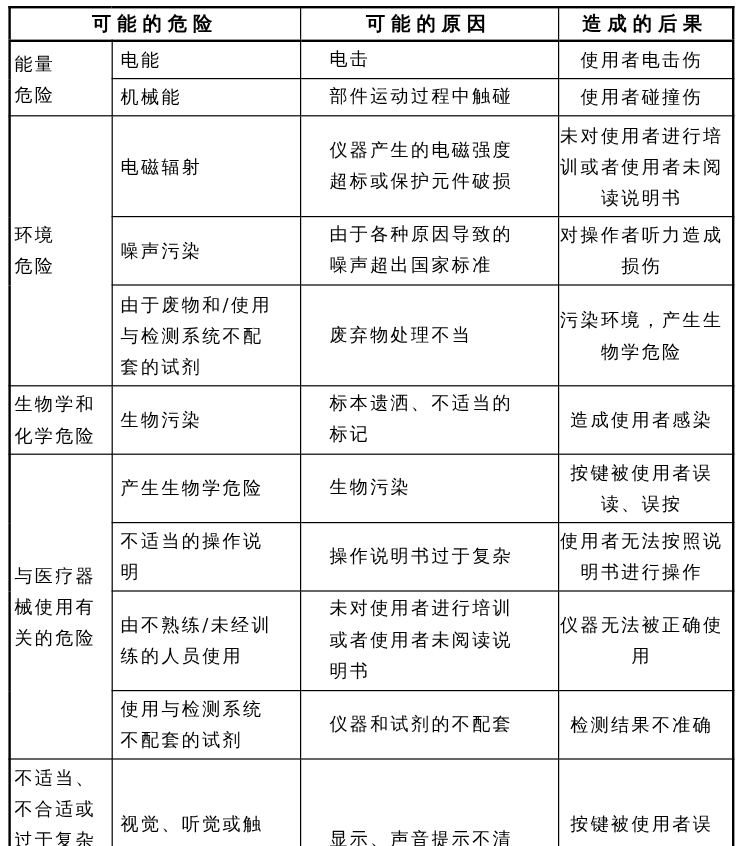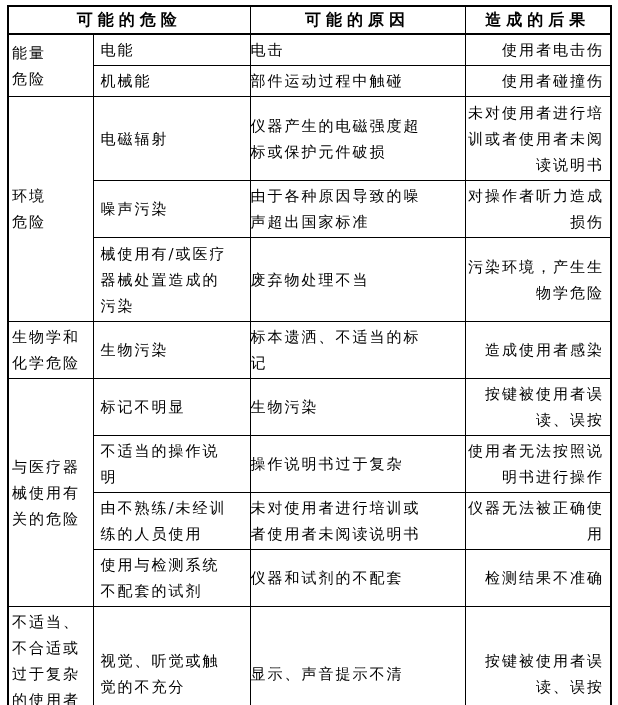--- a/index.html
+++ b/index.html
@@ -38,22 +38,22 @@
     font-weight: bold;
     letter-spacing: 5px;
     padding: 0;
     border-bottom: 2px solid #000000;
   }
   td.cat {
     padding: 2px 3px;
     white-space: pre-line;
   }
   td.hazard { padding: 2px 18px 2px 7px; text-align: left; margin-top: 16px; }
-  td.cause  { padding: 2px 28px 2px 0; text-align: left; font-family: Liberation Serif, serif; }
-  td.cons   { padding: 2px 6px 2px 0;  text-align: right; }
+  td.cause  { padding: 2px 28px 2px 24px; text-align: left; font-family: Liberation Serif, serif; }
+  td.cons   { padding: 2px 6px 2px 0;  text-align: center; }
 </style>
 </head>
 <body>
 
 <div class="page">
   <table class="hazard-table">
     <colgroup>
       <col style="width:85px">
       <col style="width:157px">
       <col style="width:215px">
@@ -87,38 +87,38 @@
         <td class="hazard">电磁辐射</td>
         <td class="cause">仪器产生的电磁强度超标或保护元件破损</td>
         <td class="cons">未对使用者进行培训或者使用者未阅读说明书</td>
       </tr>
       <tr style="height:56px">
         <td class="hazard">噪声污染</td>
         <td class="cause">由于各种原因导致的噪声超出国家标准</td>
         <td class="cons">对操作者听力造成损伤</td>
       </tr>
       <tr style="height:84px">
-        <td class="hazard">械使用有/或医疗器械处置造成的污染</td>
+        <td class="hazard">由于废物和/使用与检测系统不配套的试剂</td>
         <td class="cause">废弃物处理不当</td>
         <td class="cons">污染环境，产生生物学危险</td>
       </tr>
 
       <tr style="height:42px">
         <td class="cat">生物学和
 化学危险</td>
         <td class="hazard">生物污染</td>
         <td class="cause">标本遗洒、不适当的标记</td>
         <td class="cons">造成使用者感染</td>
       </tr>
 
       <tr style="height:56px">
         <td class="cat" rowspan="4">与医疗器
 械使用有
 关的危险</td>
-        <td class="hazard">标记不明显</td>
+        <td class="hazard">产生生物学危险</td>
         <td class="cause">生物污染</td>
         <td class="cons">按键被使用者误读、误按</td>
       </tr>
       <tr style="height:56px">
         <td class="hazard">不适当的操作说明</td>
         <td class="cause">操作说明书过于复杂</td>
         <td class="cons">使用者无法按照说明书进行操作</td>
       </tr>
       <tr style="height:56px">
         <td class="hazard">由不熟练/未经训练的人员使用</td>

